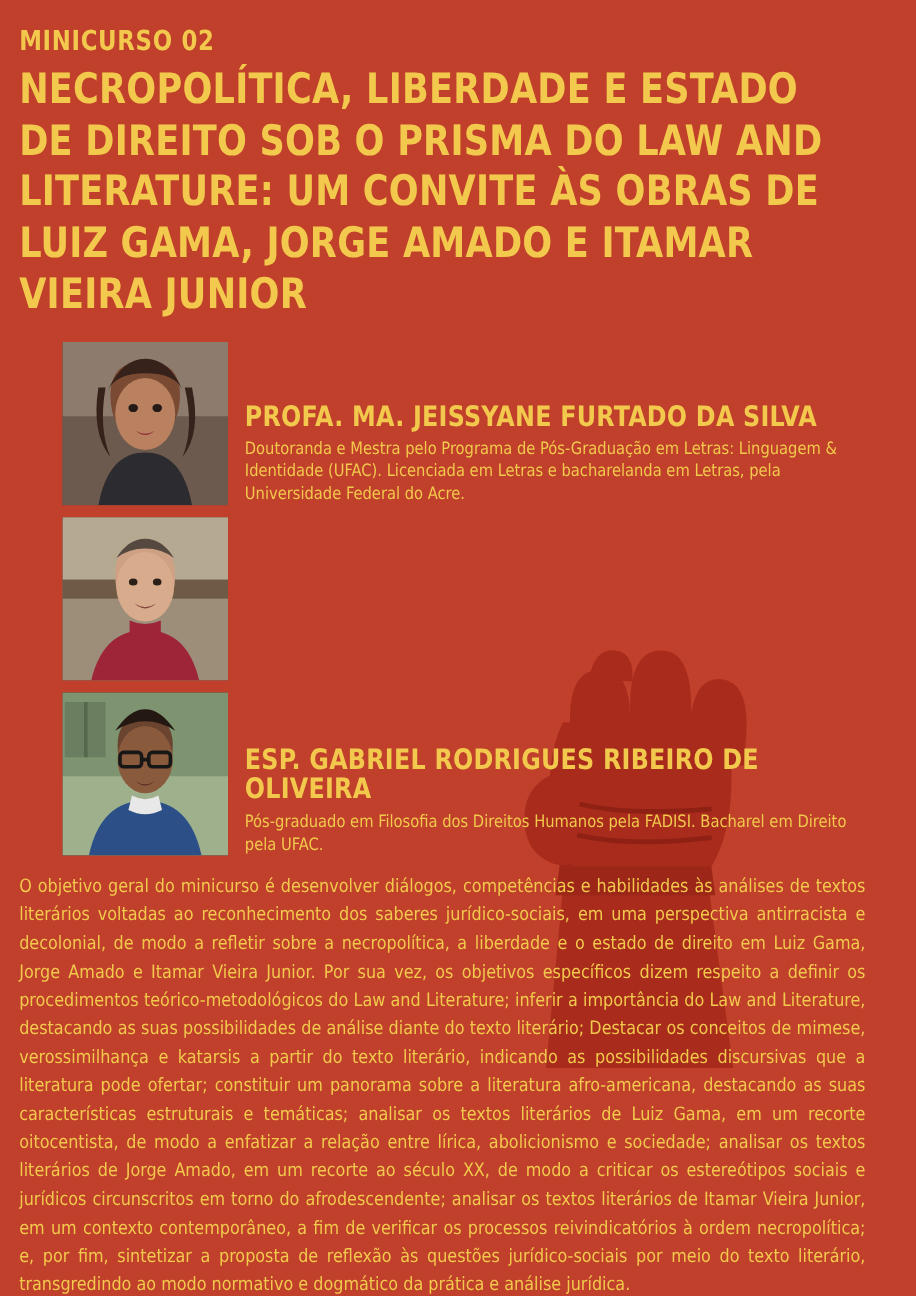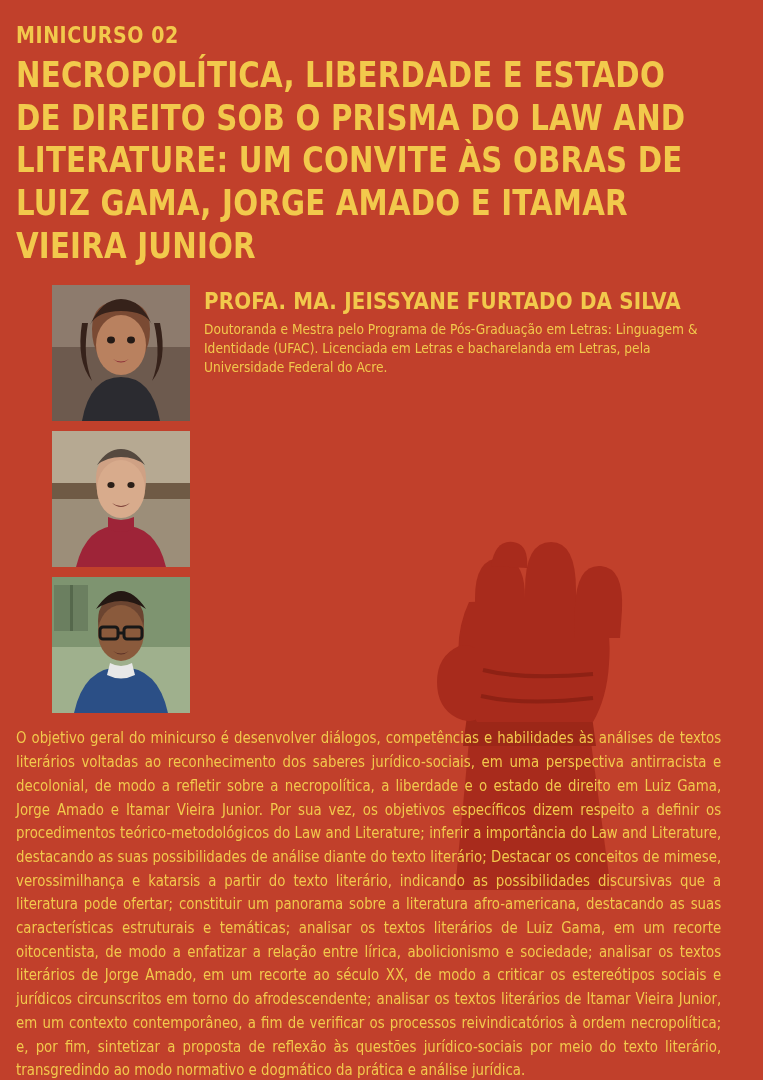--- a/index.html
+++ b/index.html
@@ -53,21 +53,21 @@
     transform: scaleX(0.93);
     transform-origin: left center;
     text-transform: uppercase;
     margin-bottom: 18px;
   }
 
   .speakers { margin-top: 4px; }
 
   .speaker {
     display: flex;
-    align-items: flex-start;
+    align-items: flex-end;
     margin-bottom: 10px;
     padding-left: 36px;
   }
 
   .photo {
     width: 138px;
     height: 136px;
     flex: 0 0 138px;
     margin-right: 14px;
     overflow: hidden;
@@ -202,19 +202,23 @@
           <path d="M46 44 q0 -24 23 -24 q23 0 23 24 q0 32 -23 38 q-23 -6 -23 -38 z" fill="#6b4430"></path>
           <ellipse cx="69" cy="56" rx="23" ry="28" fill="#8a5a3c"></ellipse>
           <path d="M44 32 q12 -18 25 -18 q13 0 25 18 q-12 -8 -25 -8 q-13 0 -25 8 z" fill="#241813"></path>
           <rect x="48" y="50" width="18" height="12" rx="3" fill="none" stroke="#171717" stroke-width="3"></rect>
           <rect x="72" y="50" width="18" height="12" rx="3" fill="none" stroke="#171717" stroke-width="3"></rect>
           <path d="M66 56 h6" stroke="#171717" stroke-width="3"></path>
           <path d="M61 74 q8 7 16 0 q-8 5 -16 0 z" fill="#5b3026"></path>
           <path d="M58 86 q11 6 22 0 l3 12 q-14 7 -28 0 z" fill="#e8e8e8"></path>
         </svg>
       </div>
+      <div class="sp-text">
+        <div class="sp-name">ESP. GABRIEL RODRIGUES RIBEIRO DE OLIVEIRA</div>
+        <div class="sp-bio">Pós-graduado em Filosofia dos Direitos Humanos pela FADISI. Bacharel em Direito pela UFAC.</div>
+      </div>
     </div>
 
   </div>
 
   <p class="abstract">O objetivo geral do minicurso é desenvolver diálogos, competências e habilidades às análises de textos literários voltadas ao reconhecimento dos saberes jurídico-sociais, em uma perspectiva antirracista e decolonial, de modo a refletir sobre a necropolítica, a liberdade e o estado de direito em Luiz Gama, Jorge Amado e Itamar Vieira Junior. Por sua vez, os objetivos específicos dizem respeito a definir os procedimentos teórico-metodológicos do Law and Literature; inferir a importância do Law and Literature, destacando as suas possibilidades de análise diante do texto literário; Destacar os conceitos de mimese, verossimilhança e katarsis a partir do texto literário, indicando as possibilidades discursivas que a literatura pode ofertar; constituir um panorama sobre a literatura afro-americana, destacando as suas características estruturais e temáticas; analisar os textos literários de Luiz Gama, em um recorte oitocentista, de modo a enfatizar a relação entre lírica, abolicionismo e sociedade; analisar os textos literários de Jorge Amado, em um recorte ao século XX, de modo a criticar os estereótipos sociais e jurídicos circunscritos em torno do afrodescendente; analisar os textos literários de Itamar Vieira Junior, em um contexto contemporâneo, a fim de verificar os processos reivindicatórios à ordem necropolítica; e, por fim, sintetizar a proposta de reflexão às questões jurídico-sociais por meio do texto literário, transgredindo ao modo normativo e dogmático da prática e análise jurídica.</p>
 
 </div>
 
 </body></html>

